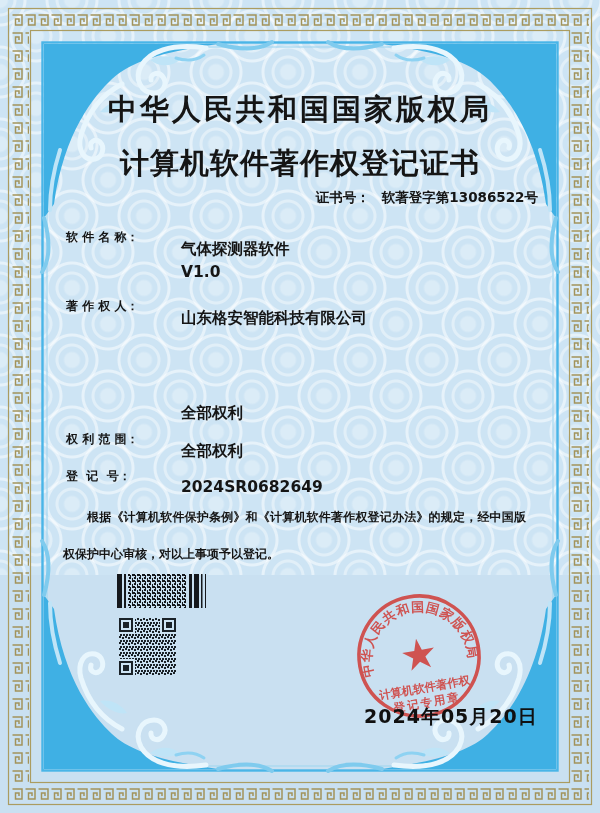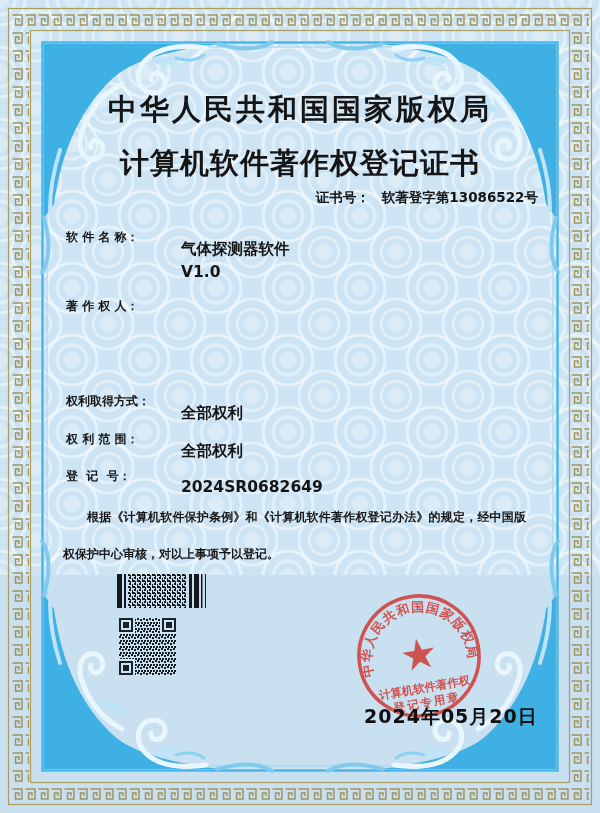--- a/index.html
+++ b/index.html
@@ -82,22 +82,22 @@
 
     <div class="certno">
       <span>证书号：</span><span class="val">软著登字第13086522号</span>
     </div>
 
     <div class="field-label" style="top:229px">软 件 名 称：</div>
     <div class="field-value" style="top:229px">气体探测器软件</div>
     <div class="field-value" style="top:253px">V1.0</div>
 
     <div class="field-label" style="top:298px">著 作 权 人：</div>
+    <div class="field-value" style="top:298px">山东格安智能科技有限公司</div>
 
-    <div class="field-label" style="top:393px">权利取得方式：</div>
     <div class="field-value" style="top:393px">全部权利</div>
 
     <div class="field-label" style="top:431px">权 利 范 围：</div>
     <div class="field-value" style="top:431px">全部权利</div>
 
     <div class="field-label" style="top:468px">登  记  号：</div>
     <div class="field-value" style="top:468px">2024SR0682649</div>
 
     <div class="para">根据《计算机软件保护条例》和《计算机软件著作权登记办法》的规定，经中国版权保护中心审核，对以上事项予以登记。</div>
 

